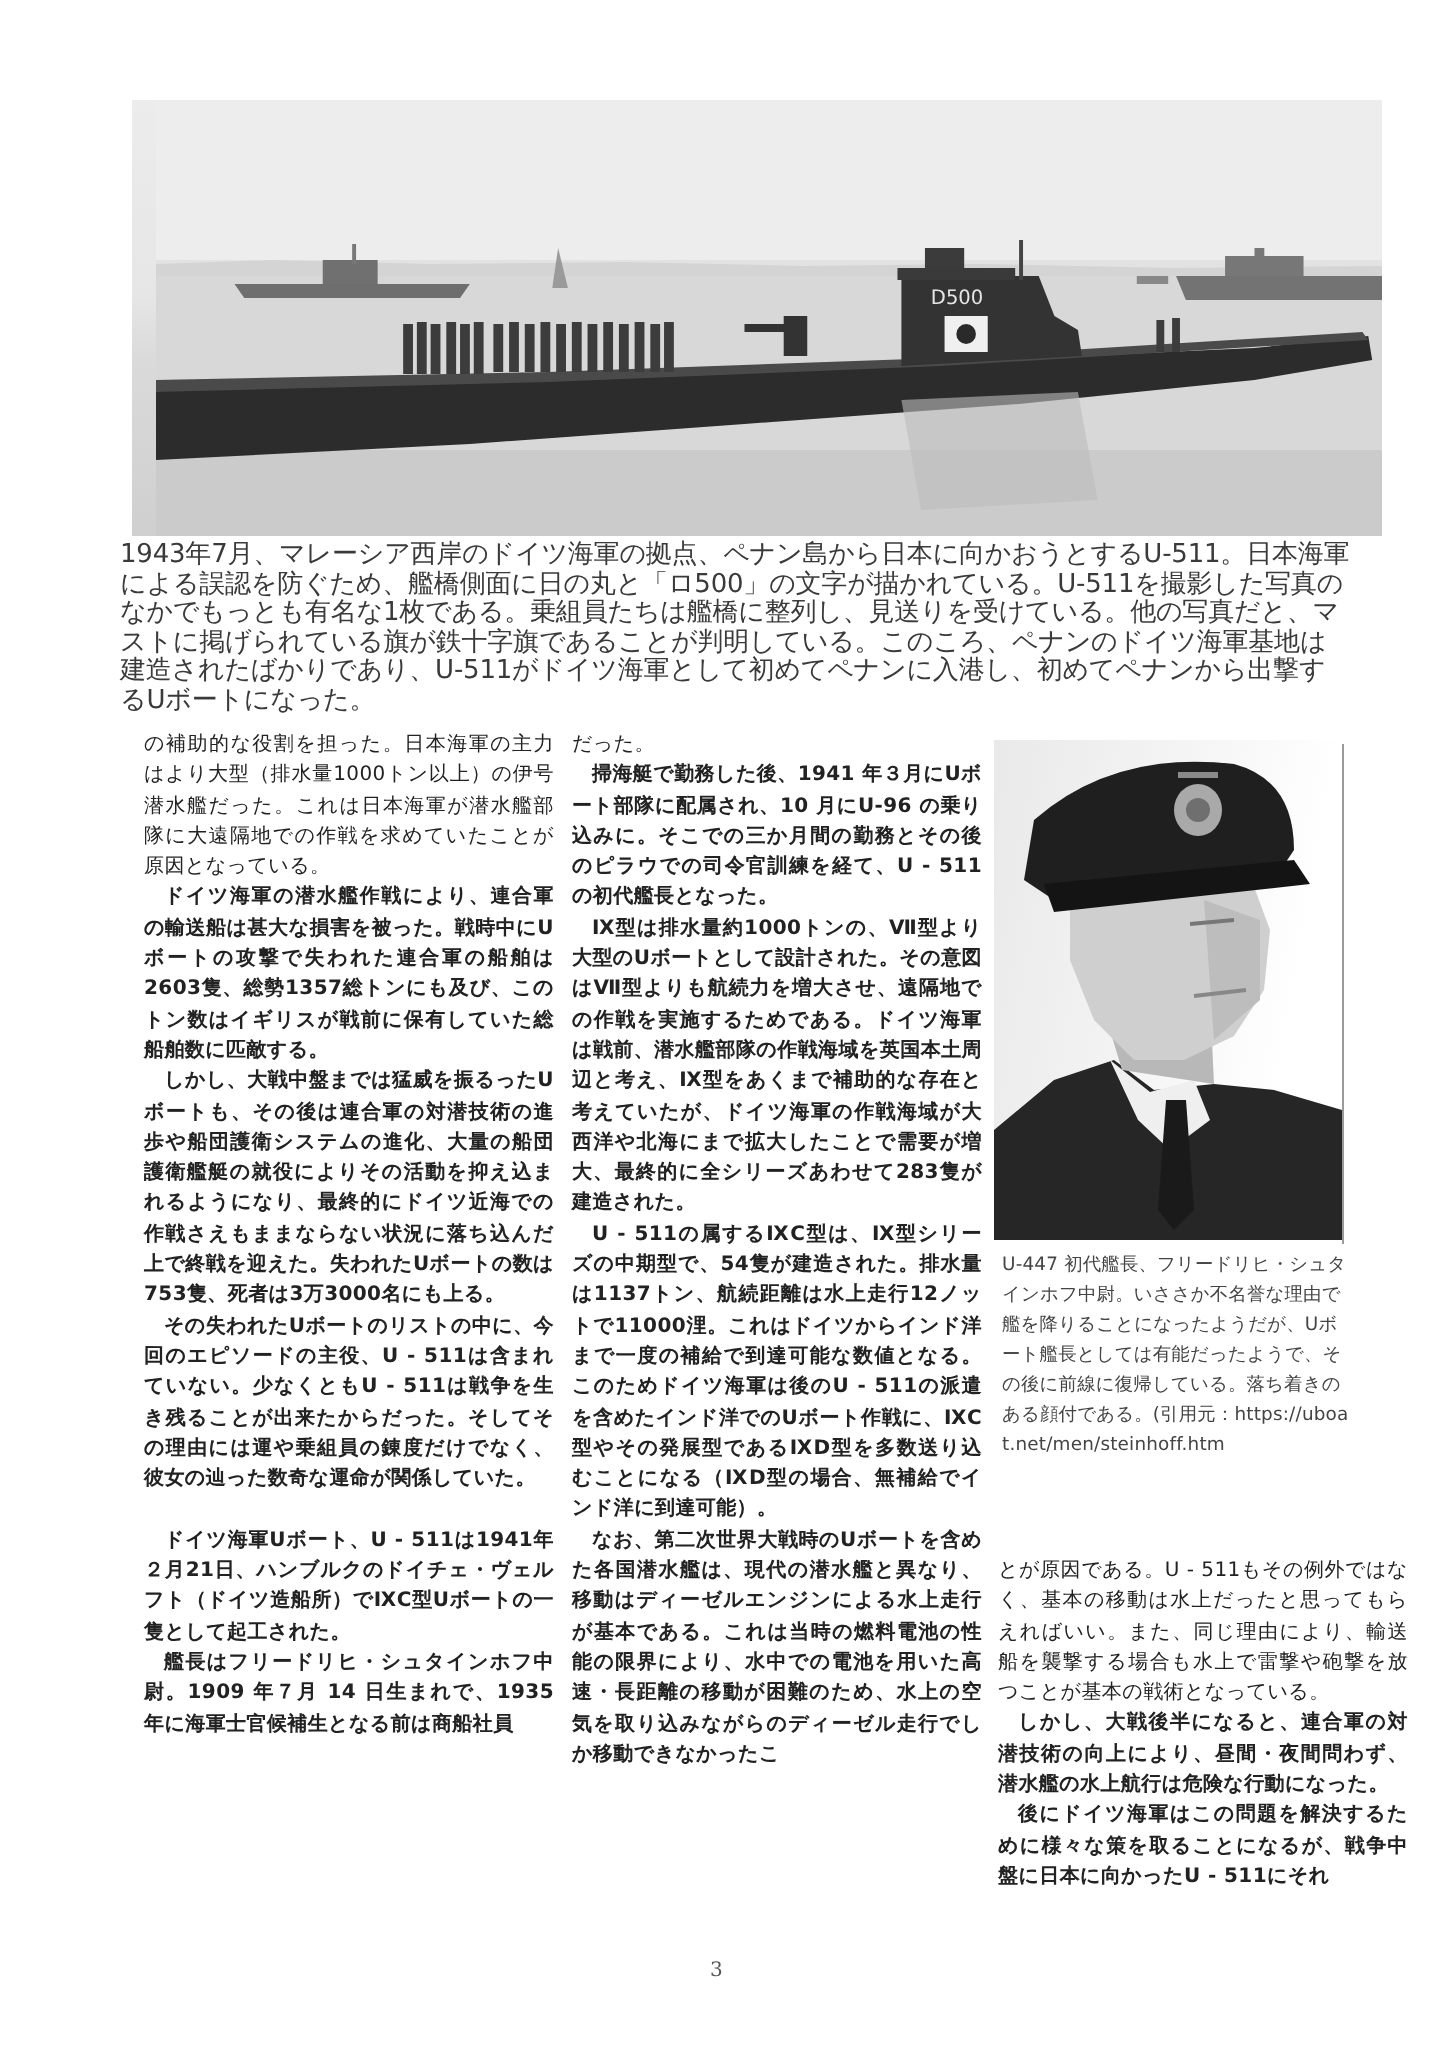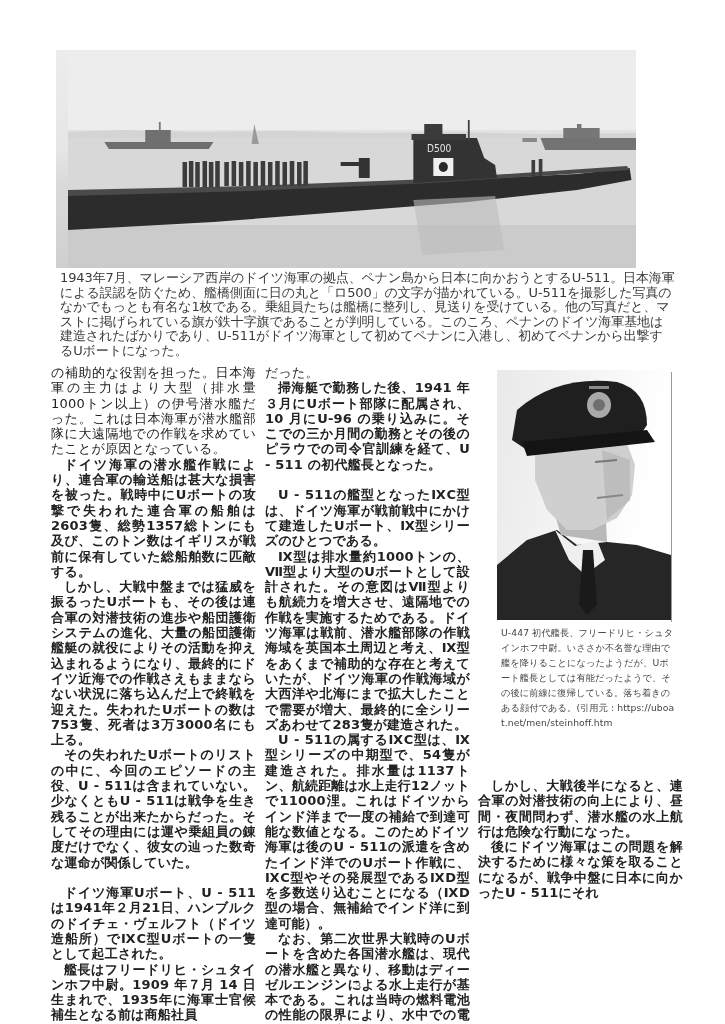--- a/index.html
+++ b/index.html
@@ -1,35 +1,36 @@
 <!DOCTYPE html>
 <html><head>
 <meta charset="utf-8">
 <style>
   * { margin: 0; padding: 0; box-sizing: border-box; }
   html, body { width: 725px; height: 1024px; background: #ffffff; overflow: hidden; }
   body { position: relative; font-family: "DejaVu Sans", "Liberation Sans", sans-serif; color: #1f1f1f; }
 
   .top-photo {
-    position: absolute; left: 56px; top: 50px; width: 580px; height: 218px;
+    position: absolute; left: 66px; top: 50px; width: 625px; height: 218px;
     background: linear-gradient(#ececec 0%, #e6e6e6 45%, #dadada 60%, #cfcfcf 100%);
     overflow: hidden;
     padding-left: 12px;
   }
   .top-photo svg { display: block; width: 100%; height: 100%; }
 
   .top-caption {
     position: absolute; left: 60px; top: 271px; width: 615px;
     font-size: 13px; line-height: 14.5px; color: #3a3a3a; letter-spacing: -0.1px;
   }
 
   .col {
     position: absolute; top: 365px;
-    font-size: 13px; line-height: 15.3px; color: #222; letter-spacing: 0.2px;
+    font-size: 10px; line-height: 15.3px; color: #222; letter-spacing: 0.2px;
     text-align: justify;
+    margin-left: 21px;
   }
   .col p { margin: 0; }
   .col p.indent { text-indent: 1em; font-weight: bold; }
   .col p.gap-before { margin-top: 15.3px; }
   .col-1 { left: 51px; width: 205px; }
   .col-2 { left: 265px; width: 205px; }
   .col-3 { left: 478px; width: 205px; top: 778px; }
 
   .portrait {
     position: absolute; left: 497px; top: 370px; width: 174px; height: 250px;
@@ -127,21 +128,20 @@
   <p class="indent">ドイツ海軍の潜水艦作戦により、連合軍の輸送船は甚大な損害を被った。戦時中にUボートの攻撃で失われた連合軍の船舶は2603隻、総勢1357総トンにも及び、このトン数はイギリスが戦前に保有していた総船舶数に匹敵する。</p>
   <p class="indent">しかし、大戦中盤までは猛威を振るったUボートも、その後は連合軍の対潜技術の進歩や船団護衛システムの進化、大量の船団護衛艦艇の就役によりその活動を抑え込まれるようになり、最終的にドイツ近海での作戦さえもままならない状況に落ち込んだ上で終戦を迎えた。失われたUボートの数は753隻、死者は3万3000名にも上る。</p>
   <p class="indent">その失われたUボートのリストの中に、今回のエピソードの主役、U - 511は含まれていない。少なくともU - 511は戦争を生き残ることが出来たからだった。そしてその理由には運や乗組員の錬度だけでなく、彼女の辿った数奇な運命が関係していた。</p>
   <p class="indent gap-before">ドイツ海軍Uボート、U - 511は1941年２月21日、ハンブルクのドイチェ・ヴェルフト（ドイツ造船所）でⅨC型Uボートの一隻として起工された。</p>
   <p class="indent">艦長はフリードリヒ・シュタインホフ中尉。1909 年７月 14 日生まれで、1935年に海軍士官候補生となる前は商船社員</p>
 </div>
 
 <div class="col col-2">
   <p>だった。</p>
   <p class="indent">掃海艇で勤務した後、1941 年３月にUボート部隊に配属され、10 月にU-96 の乗り込みに。そこでの三か月間の勤務とその後のピラウでの司令官訓練を経て、U - 511 の初代艦長となった。</p>
-  <p class="indent gap-before">U - 511の艦型となったⅨC型は、ドイツ海軍が戦前戦中にかけて建造したUボート、Ⅸ型シリーズのひとつである。</p>
   <p class="indent">Ⅸ型は排水量約1000トンの、Ⅶ型より大型のUボートとして設計された。その意図はⅦ型よりも航続力を増大させ、遠隔地での作戦を実施するためである。ドイツ海軍は戦前、潜水艦部隊の作戦海域を英国本土周辺と考え、Ⅸ型をあくまで補助的な存在と考えていたが、ドイツ海軍の作戦海域が大西洋や北海にまで拡大したことで需要が増大、最終的に全シリーズあわせて283隻が建造された。</p>
   <p class="indent">U - 511の属するⅨC型は、Ⅸ型シリーズの中期型で、54隻が建造された。排水量は1137トン、航続距離は水上走行12ノットで11000浬。これはドイツからインド洋まで一度の補給で到達可能な数値となる。このためドイツ海軍は後のU - 511の派遣を含めたインド洋でのUボート作戦に、ⅨC型やその発展型であるⅨD型を多数送り込むことになる（ⅨD型の場合、無補給でインド洋に到達可能）。</p>
   <p class="indent">なお、第二次世界大戦時のUボートを含めた各国潜水艦は、現代の潜水艦と異なり、移動はディーゼルエンジンによる水上走行が基本である。これは当時の燃料電池の性能の限界により、水中での電池を用いた高速・長距離の移動が困難のため、水上の空気を取り込みながらのディーゼル走行でしか移動できなかったこ</p>
 </div>
 
 <div class="portrait">
   <svg viewBox="0 0 174 250" preserveAspectRatio="none">
 
     <path d="M0 195 L30 170 L60 160 L80 175 L110 172 L140 175 L174 185 L174 250 L0 250 Z" fill="#262626"></path>
 
@@ -163,17 +163,18 @@
     <ellipse cx="102" cy="35" rx="12" ry="13" fill="#a9a9a9"></ellipse>
     <circle cx="102" cy="35" r="6" fill="#6f6f6f"></circle>
     <rect x="92" y="16" width="20" height="3" fill="#8a8a8a"></rect>
   </svg>
 </div>
 <div class="portrait-rule"></div>
 
 <div class="portrait-caption">U-447 初代艦長、フリードリヒ・シュタインホフ中尉。いささか不名誉な理由で艦を降りることになったようだが、Uボート艦長としては有能だったようで、その後に前線に復帰している。落ち着きのある顔付である。(引用元：https://uboat.net/men/steinhoff.htm</div>
 
 <div class="col col-3">
+  <p>とが原因である。U - 511もその例外ではなく、基本の移動は水上だったと思ってもらえればいい。また、同じ理由により、輸送船を襲撃する場合も水上で雷撃や砲撃を放つことが基本の戦術となっている。</p>
   <p class="indent">しかし、大戦後半になると、連合軍の対潜技術の向上により、昼間・夜間問わず、潜水艦の水上航行は危険な行動になった。</p>
   <p class="indent">後にドイツ海軍はこの問題を解決するために様々な策を取ることになるが、戦争中盤に日本に向かったU - 511にそれ</p>
 </div>
 
 <div class="page-number">3</div>
 
 </body></html>

